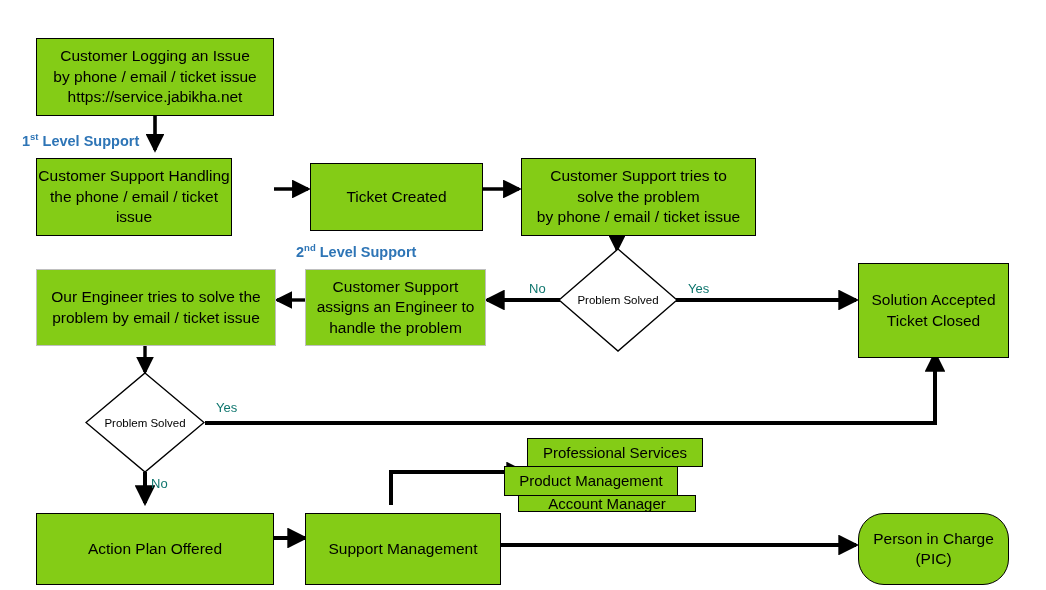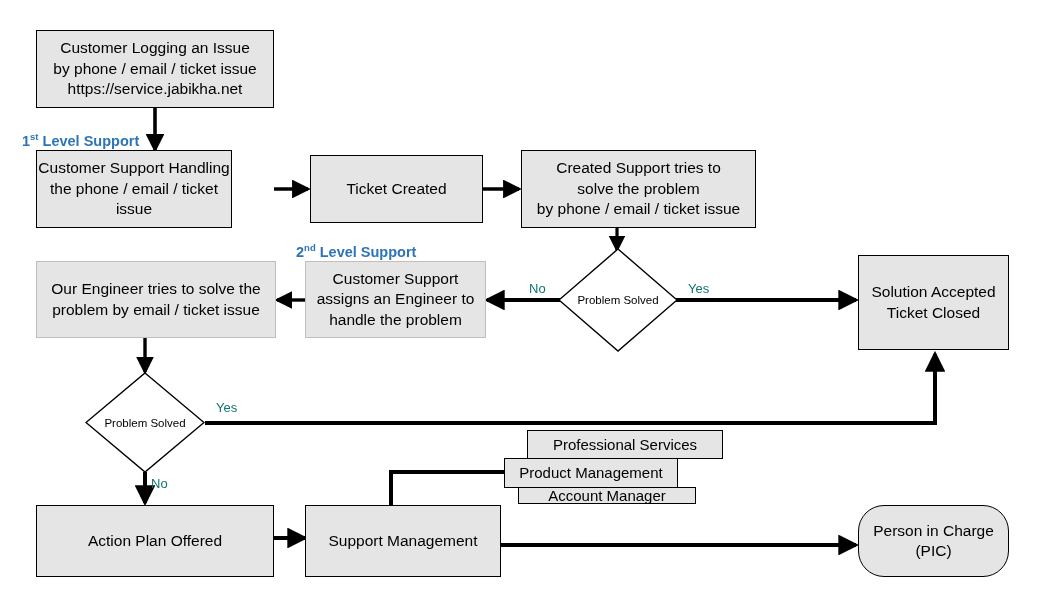--- a/index.html
+++ b/index.html
@@ -14,27 +14,28 @@
   #canvas {
     position: relative;
     width: 1046px;
     height: 590px;
     background: #ffffff;
     overflow: hidden;
   }
   .node {
     position: absolute;
     box-sizing: border-box;
-    background: #e5e5e5;
+    background: #84cc16;
     display: flex;
     align-items: center;
     justify-content: center;
     text-align: center;
     line-height: 1.32;
     color: #000000;
+    margin-top: 8px;
   }
   .box-strong {
     border: 1.6px solid #000000;
   }
   .box-light {
     border: 1.2px solid #bfbfbf;
   }
   .box-stack {
     border: 1.5px solid #000000;
   }
@@ -173,21 +174,21 @@
   </div>
 
   <div class="node box-strong t16" style="left:310px; top:155px; width:173px; height:68px;">
     <div>
       <div>Ticket Created</div>
     </div>
   </div>
 
   <div class="node box-strong t16" style="left:521px; top:150px; width:235px; height:78px;">
     <div>
-      <div>Created Support tries to</div>
+      <div>Customer Support tries to</div>
       <div>solve the problem</div>
       <div>by phone / email / ticket issue</div>
     </div>
   </div>
 
   <div class="node box-light t16" style="left:36px; top:261px; width:240px; height:77px;">
     <div>
       <div>Our Engineer tries to solve the</div>
       <div>problem by email / ticket issue</div>
     </div>
@@ -220,21 +221,21 @@
       <polygon points="60,1 119,50.5 60,100 1,50.5" fill="#ffffff" stroke="#000000" stroke-width="1.4"></polygon>
     </svg>
     <div class="dlabel">Problem Solved</div>
   </div>
 
   <div class="edge-label" style="left:529px; top:281px;">No</div>
   <div class="edge-label" style="left:688px; top:281px;">Yes</div>
   <div class="edge-label" style="left:216px; top:400px;">Yes</div>
   <div class="edge-label" style="left:151px; top:476px;">No</div>
 
-  <div class="node box-stack t15" style="left:527px; top:430px; width:196px; height:29px;">
+  <div class="node box-stack t15" style="left:527px; top:430px; width:176px; height:29px;">
     <div>Professional Services</div>
   </div>
   <div class="node box-stack-mid t15" style="left:504px; top:458px; width:174px; height:30px;">
     <div>Product Management</div>
   </div>
   <div class="node box-stack t15" style="left:518px; top:487px; width:178px; height:17px;">
     <div>Account Manager</div>
   </div>
 
   <div class="node box-strong t16" style="left:36px; top:505px; width:238px; height:72px;">

